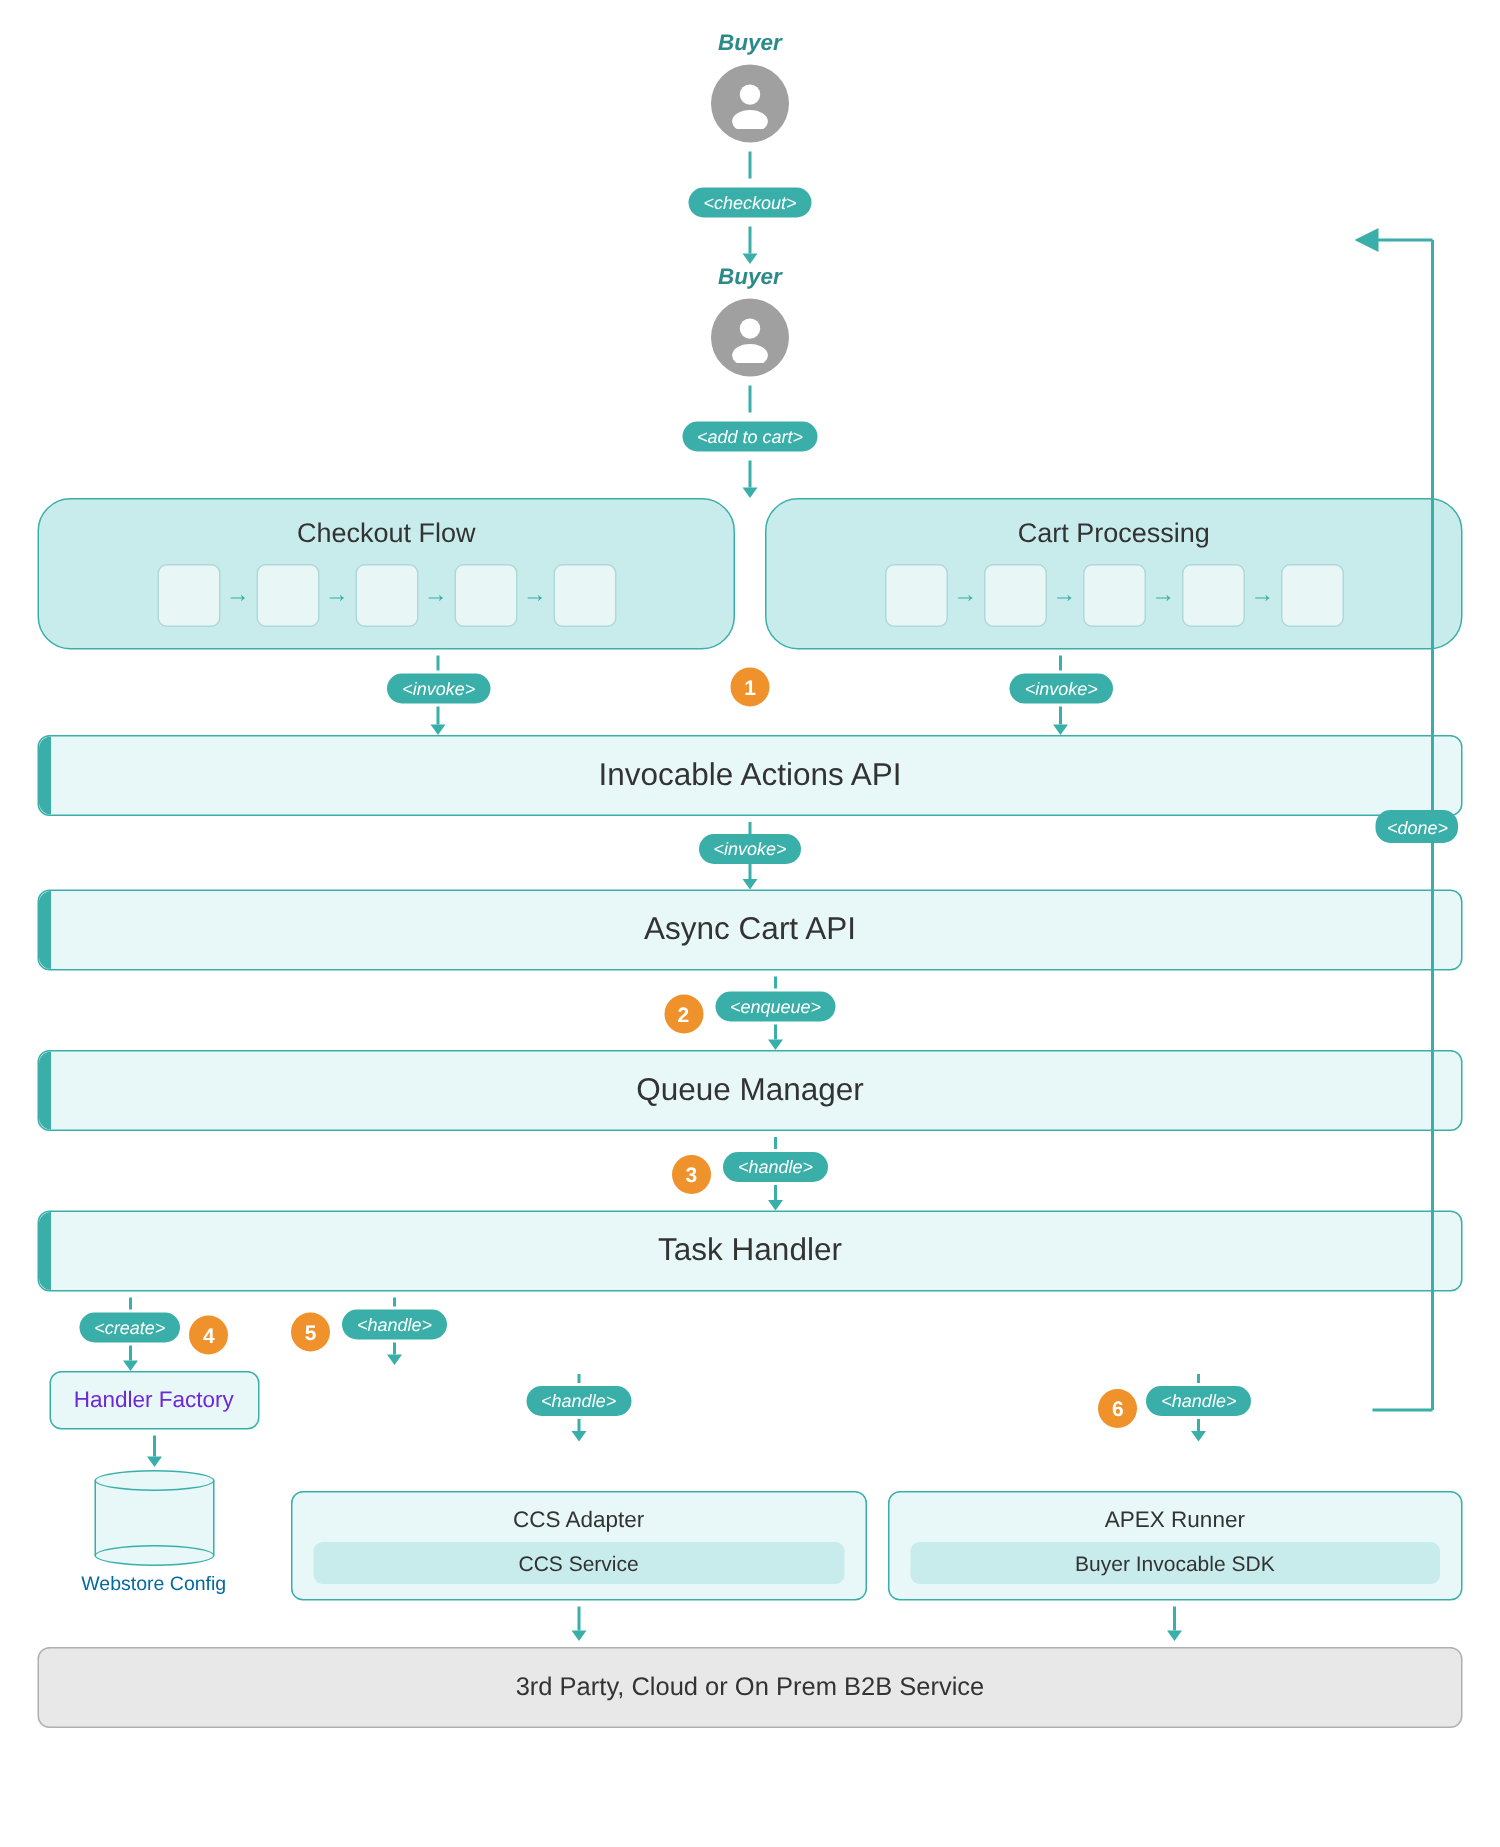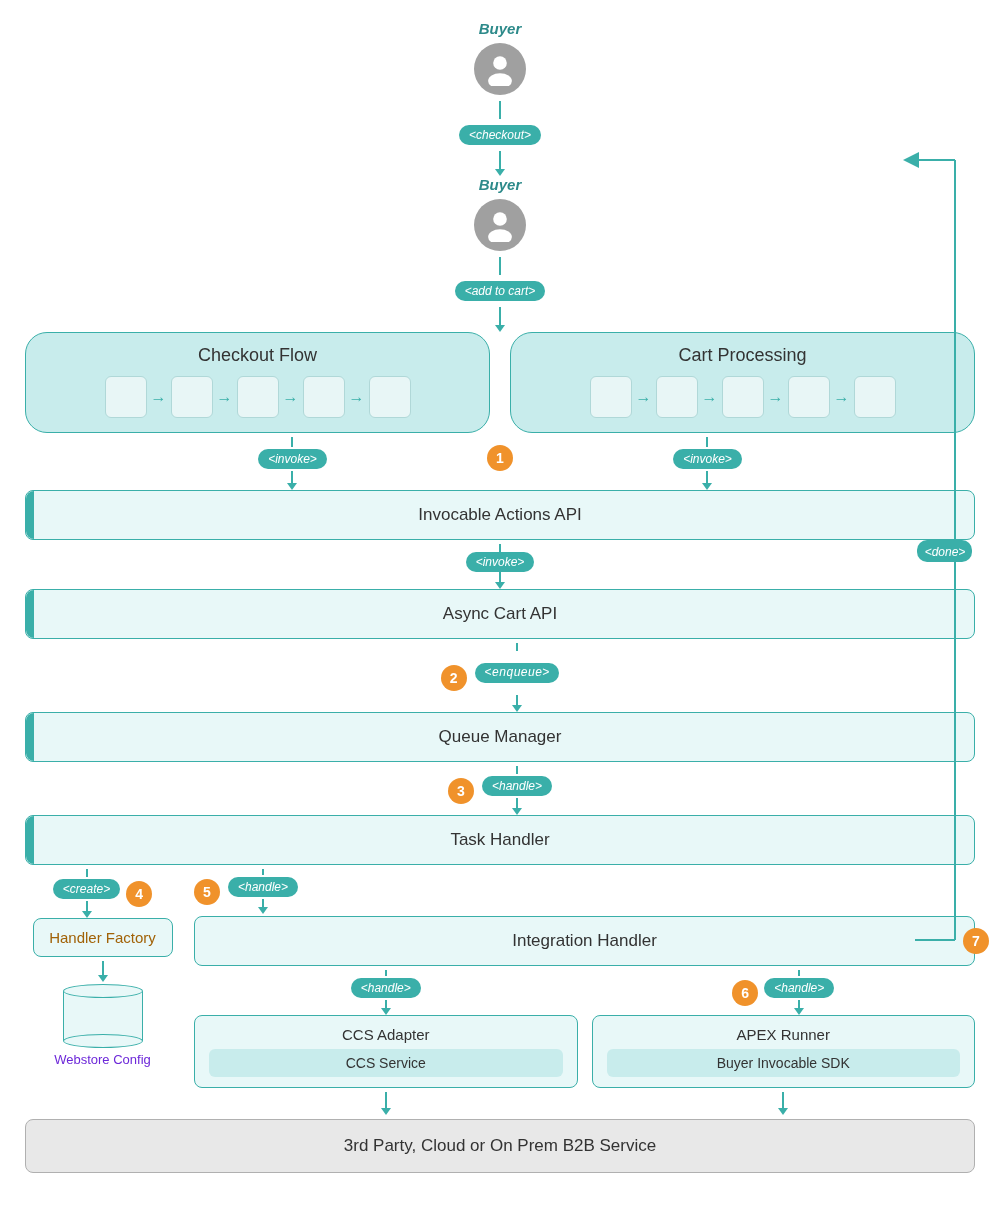--- a/index.html
+++ b/index.html
@@ -98,21 +98,21 @@
       font-weight: bold;
     }
 
     
     .api-box {
       background: #e8f8f8;
       border: 1.5px solid #3aafa9;
       border-radius: 8px;
       padding: 14px 20px;
       text-align: center;
-      font-size: 17px;
+      font-size: 21px;
       color: #333;
       position: relative;
     }
 
     .api-box-left-bar {
       position: absolute;
       left: 0;
       top: 0;
       bottom: 0;
       width: 8px;
@@ -120,21 +120,21 @@
       border-radius: 8px 0 0 8px;
     }
 
     .handler-factory-box {
       background: #e8f8f8;
       border: 1.5px solid #3aafa9;
       border-radius: 8px;
       padding: 10px 14px;
       text-align: center;
       font-size: 15px;
-      color: #a16207;
+      color: #6d28d9;
       width: 140px;
     }
 
     .integration-handler-box {
       background: #e8f8f8;
       border: 1.5px solid #3aafa9;
       border-radius: 8px;
       padding: 14px 20px;
       text-align: center;
       font-size: 17px;
@@ -150,20 +150,21 @@
 
     .adapter-box {
       flex: 1;
       background: #e8f8f8;
       border: 1.5px solid #3aafa9;
       border-radius: 8px;
       padding: 10px 14px;
       display: flex;
       flex-direction: column;
       gap: 6px;
+      margin-top: 33px;
     }
 
     .adapter-box-inner {
       background: #c8ecec;
       border-radius: 6px;
       padding: 6px 10px;
       font-size: 14px;
       color: #333;
       text-align: center;
     }
@@ -350,21 +351,21 @@
       </div>
     </div>
 
     <div class="api-box" style="margin-top:0;">
       <div class="api-box-left-bar"></div>
       <span>Async Cart API</span>
     </div>
 
     <div style="display:flex; align-items:center; gap:8px; margin-top:4px; position:relative; justify-content:center;">
       <div style="width:26px;height:26px;background:#f0922b;border-radius:50%;display:flex;align-items:center;justify-content:center;color:#fff;font-weight:bold;font-size:14px;">2</div>
-      <div class="flex-col" style="gap:12px;font-family:Liberation Mono, monospace;">
+      <div class="flex-col" style="gap:2px;">
         <div class="small-arrow-down">
             <div class="line" style="height:8px;"></div>
           </div>
         <span class="arrow-label">&lt;enqueue&gt;</span>
         <div class="small-arrow-down">
             <div class="line" style="height:10px;"></div>
             <div class="head"></div>
           </div>
       </div>
     </div>
@@ -417,46 +418,40 @@
 
         <div class="small-arrow-down" style="margin-top:4px;">
           <div class="line" style="height:14px;"></div>
           <div class="head"></div>
         </div>
 
         <div style="display:flex; flex-direction:column; align-items:center; margin-top:2px;">
           <div style="width:80px; height:14px; background:#e8f8f8; border:1.5px solid #3aafa9; border-radius:50%; z-index:2;"></div>
           <div style="width:80px; height:50px; background:#e8f8f8; border-left:1.5px solid #3aafa9; border-right:1.5px solid #3aafa9; margin-top:-7px;"></div>
           <div style="width:80px; height:14px; background:#e8f8f8; border:1.5px solid #3aafa9; border-radius:50%; margin-top:-7px;"></div>
-          <div style="font-size:13px; color:#6d28d9; text-align:center; margin-top:4px;">Webstore Config</div>
+          <div style="font-size:13px; color:#0369a1; text-align:center; margin-top:4px;">Webstore Config</div>
         </div>
       </div>
 
       <div style="flex:1; display:flex; flex-direction:column;">
 
         <div style="display:flex; align-items:center; gap:8px; margin-bottom:2px;">
           <div style="width:26px;height:26px;background:#f0922b;border-radius:50%;display:flex;align-items:center;justify-content:center;color:#fff;font-weight:bold;font-size:14px;">5</div>
           <div class="flex-col" style="gap:2px;">
             <div class="small-arrow-down">
                 <div class="line" style="height:6px;"></div>
               </div>
             <span class="arrow-label">&lt;handle&gt;</span>
             <div class="small-arrow-down">
                 <div class="line" style="height:8px;"></div>
                 <div class="head"></div>
               </div>
           </div>
         </div>
 
-        <div style="position:relative;">
-          <div class="integration-handler-box">
-            <span>Integration Handler</span>
-          </div>
-          <div style="position:absolute; right:-14px; top:50%; transform:translateY(-50%); width:26px;height:26px;background:#f0922b;border-radius:50%;display:flex;align-items:center;justify-content:center;color:#fff;font-weight:bold;font-size:14px;">7</div>
-        </div>
 
         <div style="display:flex; gap:14px; margin-top:4px;">
 
           <div style="flex:1; display:flex; flex-direction:column; align-items:center;">
             <div class="flex-col" style="gap:2px;">
               <div class="small-arrow-down">
                   <div class="line" style="height:6px;"></div>
                 </div>
               <span class="arrow-label">&lt;handle&gt;</span>
               <div class="small-arrow-down">

